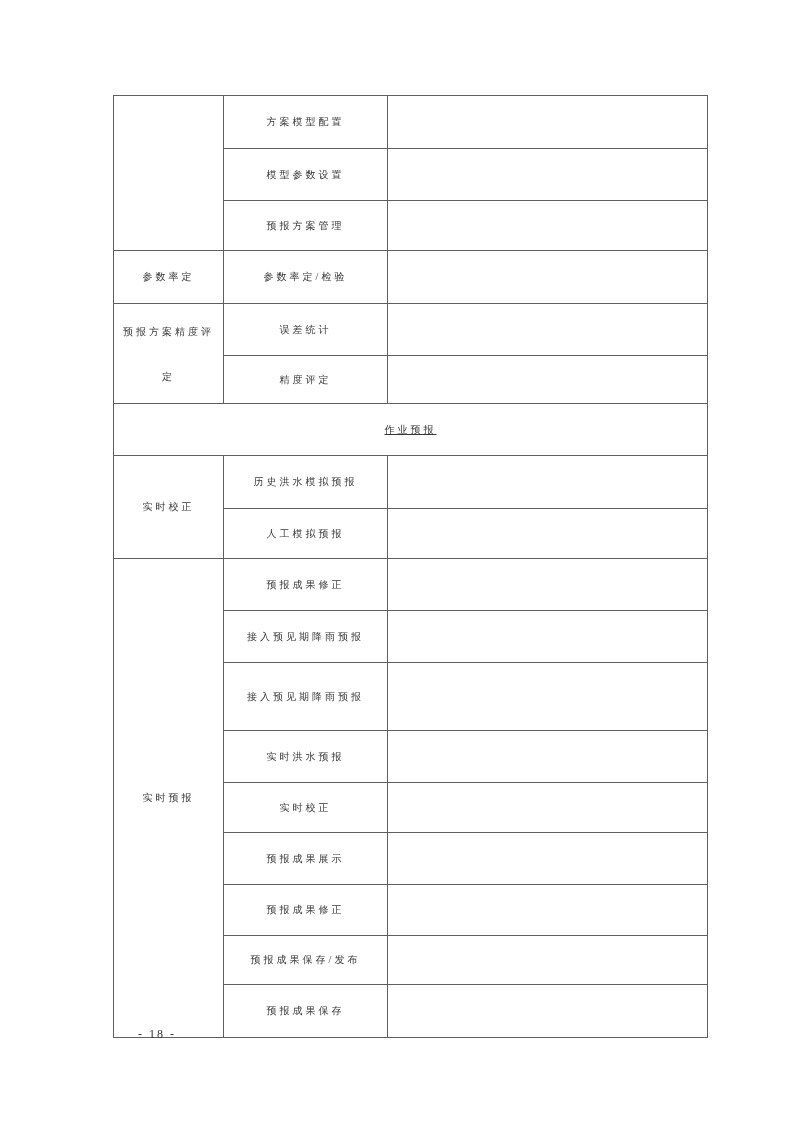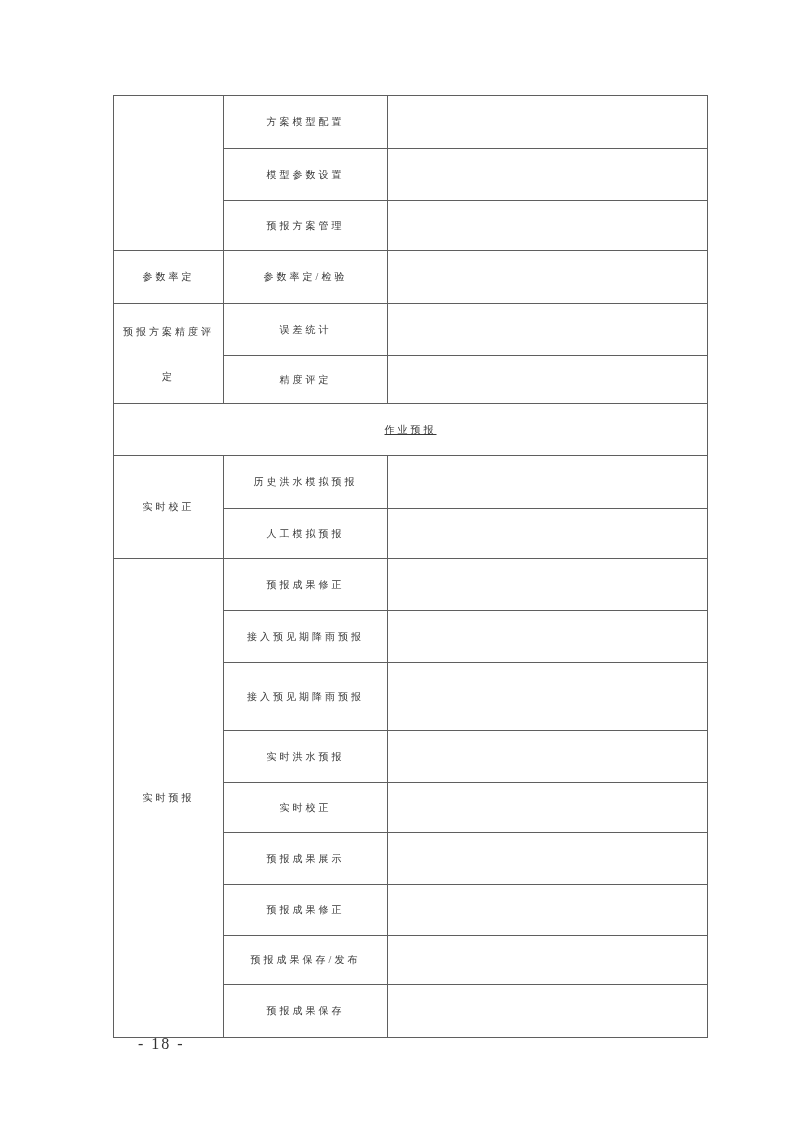--- a/index.html
+++ b/index.html
@@ -41,24 +41,23 @@
     text-align: left;
     padding-left: 10px;
     white-space: nowrap;
     text-decoration: underline;
   }
   td.value-cell { background: #ffffff; }
   .page-number {
     position: absolute;
     left: 138px;
     top: 1027px;
-    font-size: 16px;
+    font-size: 12px;
     letter-spacing: 2px;
     color: #333333;
-    margin-top: 8px;
   }
 </style>
 </head>
 <body>
 
 <div class="page">
 
   <table class="feature-table">
     <colgroup>
       <col style="width:110px">

